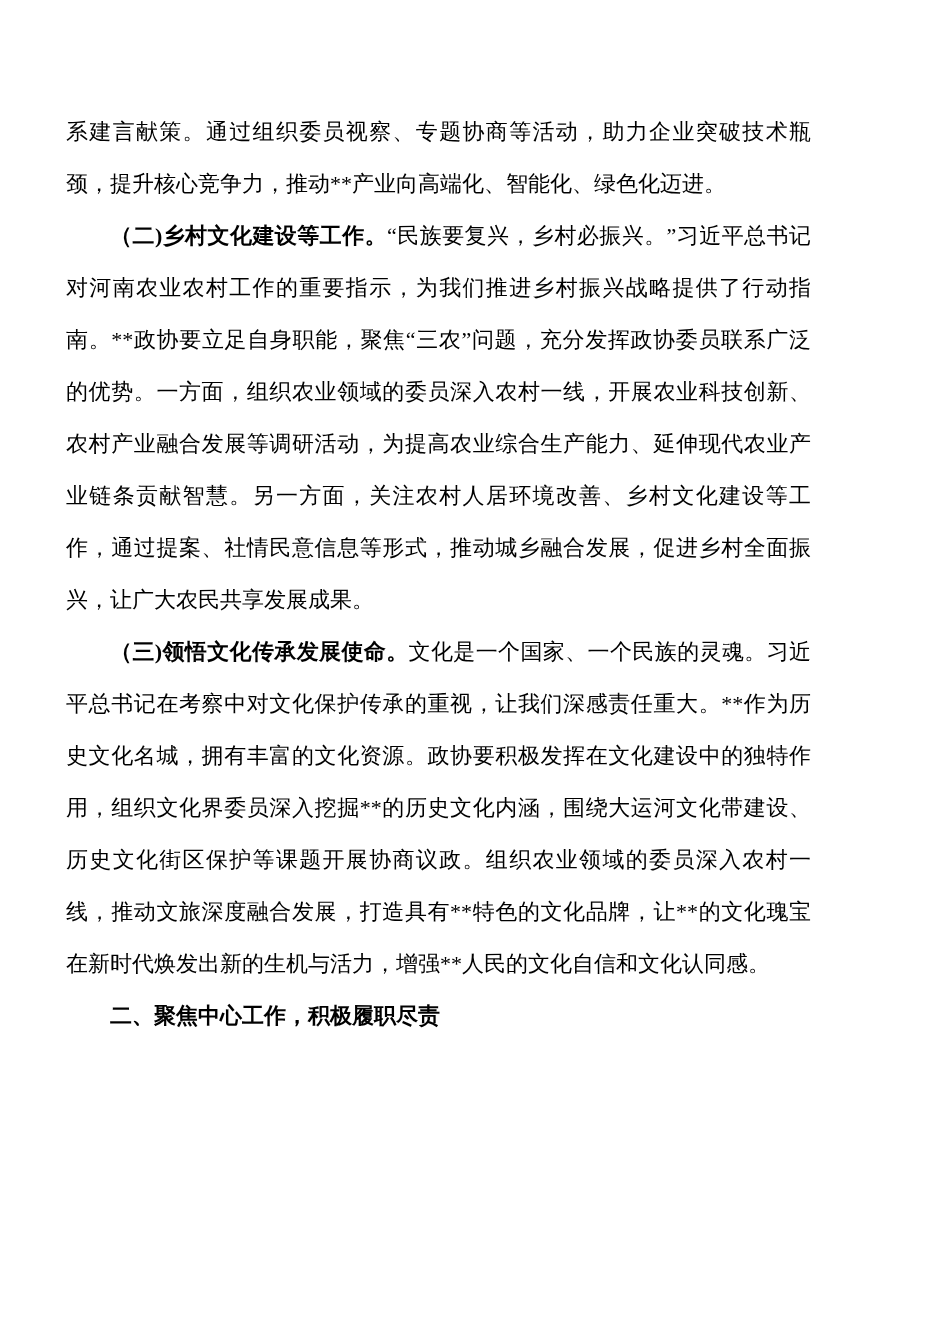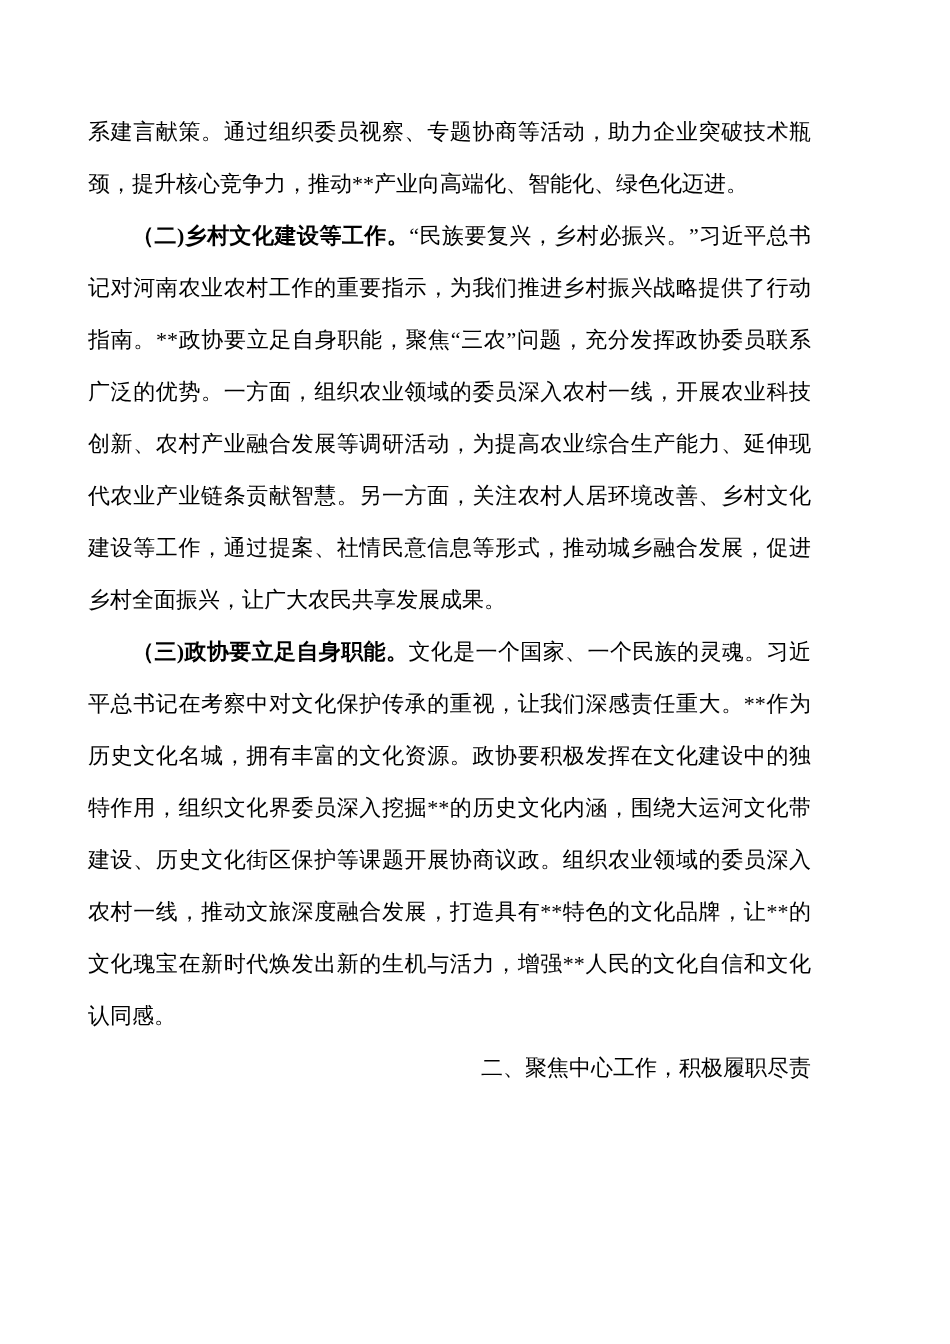--- a/index.html
+++ b/index.html
@@ -7,21 +7,21 @@
     padding: 0;
     background: #ffffff;
   }
   .page {
     position: relative;
     width: 950px;
     height: 1344px;
     margin: 0 auto;
     background: #ffffff;
     box-sizing: border-box;
-    padding: 106px 139px 0 88px;
+    padding: 106px 139px 0 66px;
     overflow: hidden;
   }
   .doc-body {
     font-family: "Liberation Serif", "DejaVu Serif", serif;
     font-size: 22px;
     line-height: 52px;
     color: #000000;
   }
   p.para {
     margin: 0;
@@ -31,32 +31,32 @@
     text-indent: 2em;
     word-break: break-all;
   }
   p.para.no-indent {
     text-indent: 0;
   }
   .lead-bold {
     font-weight: bold;
   }
   p.para.heading-line {
-    font-weight: normal;
-    text-align: right;
+    font-weight: bold;
+    text-align: left;
   }
 </style>
 </head>
 <body>
 
 <div class="page">
   <div class="doc-body">
 
     <p class="para no-indent"><span>系建言献策。通过组织委员视察、专题协商等活动，助力企业突破技术瓶颈，提升核心竞争力，推动**产业向高端化、智能化、绿色化迈进。</span></p>
 
     <p class="para"><span class="lead-bold">（二)乡村文化建设等工作。</span><span>“民族要复兴，乡村必振兴。”习近平总书记对河南农业农村工作的重要指示，为我们推进乡村振兴战略提供了行动指南。**政协要立足自身职能，聚焦“三农”问题，充分发挥政协委员联系广泛的优势。一方面，组织农业领域的委员深入农村一线，开展农业科技创新、农村产业融合发展等调研活动，为提高农业综合生产能力、延伸现代农业产业链条贡献智慧。另一方面，关注农村人居环境改善、乡村文化建设等工作，通过提案、社情民意信息等形式，推动城乡融合发展，促进乡村全面振兴，让广大农民共享发展成果。</span></p>
 
-    <p class="para"><span class="lead-bold">（三)政协要立足自身职能。</span><span>文化是一个国家、一个民族的灵魂。习近平总书记在考察中对文化保护传承的重视，让我们深感责任重大。**作为历史文化名城，拥有丰富的文化资源。政协要积极发挥在文化建设中的独特作用，组织文化界委员深入挖掘**的历史文化内涵，围绕大运河文化带建设、历史文化街区保护等课题开展协商议政。组织农业领域的委员深入农村一线，推动文旅深度融合发展，打造具有**特色的文化品牌，让**的文化瑰宝在新时代焕发出新的生机与活力，增强**人民的文化自信和文化认同感。</span></p>
+    <p class="para"><span class="lead-bold">（三)领悟文化传承发展使命。</span><span>文化是一个国家、一个民族的灵魂。习近平总书记在考察中对文化保护传承的重视，让我们深感责任重大。**作为历史文化名城，拥有丰富的文化资源。政协要积极发挥在文化建设中的独特作用，组织文化界委员深入挖掘**的历史文化内涵，围绕大运河文化带建设、历史文化街区保护等课题开展协商议政。组织农业领域的委员深入农村一线，推动文旅深度融合发展，打造具有**特色的文化品牌，让**的文化瑰宝在新时代焕发出新的生机与活力，增强**人民的文化自信和文化认同感。</span></p>
 
     <p class="para heading-line"><span>二、聚焦中心工作，积极履职尽责</span></p>
 
   </div>
 </div>
 
 </body></html>

